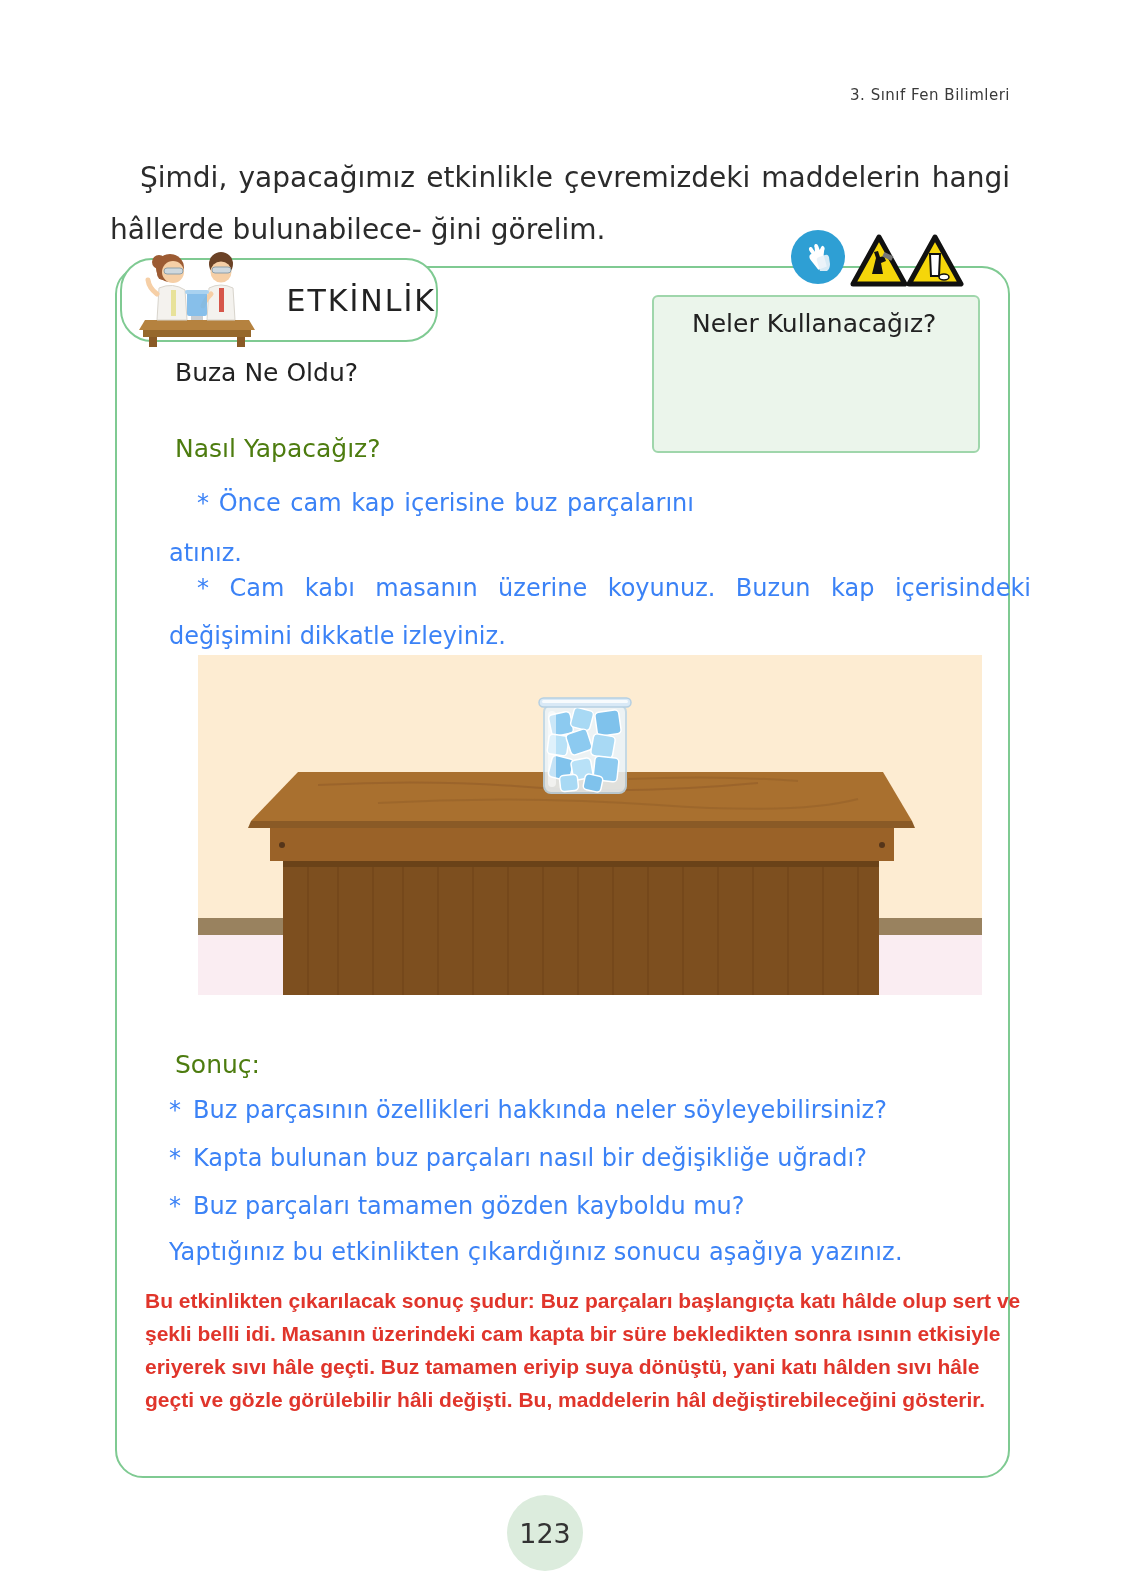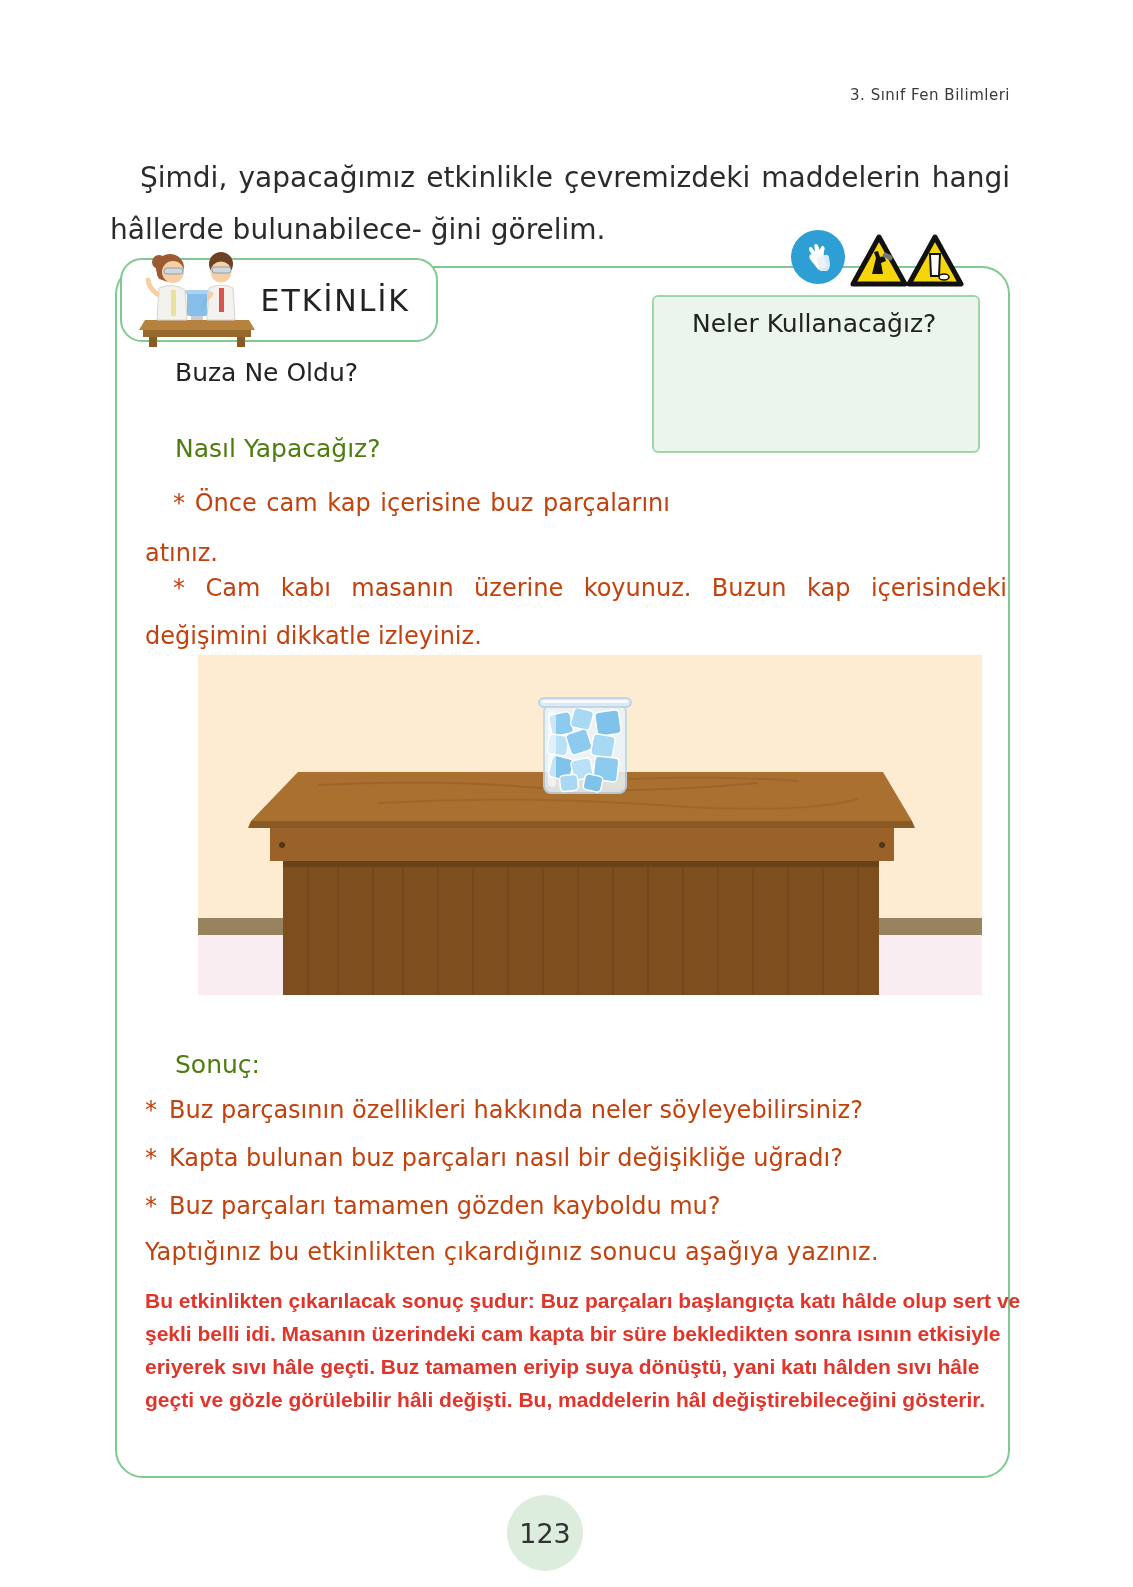--- a/index.html
+++ b/index.html
@@ -17,22 +17,22 @@
     text-align:justify;text-indent:30px;color:#2b2b2b;
   }
 
   
   .activity-box{
     left:115px;top:266px;width:891px;height:1208px;
     border:2px solid #7fca92;border-radius:28px;background:#ffffff;
   }
   .activity-tab{
     left:120px;top:258px;width:318px;height:84px;background:#ffffff;
-    border:2px solid #7fca92;border-radius:22px;z-index:3;
-    display:flex;align-items:center;justify-content:flex-end;padding-right:26px;box-sizing:border-box;
+    border:2px solid #7fca92;border-radius:32px;z-index:3;
+    display:flex;align-items:center;justify-content:flex-end;box-sizing:border-box;
   }
   .activity-tab .tab-label{
     font-size:30px;letter-spacing:2px;color:#222;
   }
   .kids-art{left:133px;top:246px;width:128px;height:102px;z-index:4;}
 
   
   .safety{z-index:4;}
   .glove-badge{left:791px;top:230px;width:54px;height:54px;border-radius:50%;
     background:#2e9fd4;display:flex;align-items:center;justify-content:center;}
@@ -45,21 +45,21 @@
     left:652px;top:295px;width:328px;height:158px;background:#ebf5eb;
     border:2px solid #9fd6ab;border-radius:6px;box-sizing:border-box;z-index:2;
     padding:12px 0 0 38px;
   }
   .materials .m-title{font-size:25px;color:#222;margin-bottom:10px;}
   .materials .m-item{font-size:24px;color:#222;line-height:45px;}
   .materials .m-item .star{margin-right:14px;}
 
   .section-title{font-size:25px;color:#222;}
   .red{color:#4d7c0f;}
-  .step,.question,.instruction{font-size:24px;color:#c2410c;}
+  .step,.question,.instruction{font-size:24px;color:#3b82f6;margin-left:24px;}
   .star{display:inline;}
 
   .step1{left:145px;top:478px;width:525px;line-height:50px;text-align:justify;text-indent:28px;}
   .step2{left:145px;top:564px;width:862px;line-height:48px;text-align:justify;text-indent:28px;}
 
   
   .scene{left:198px;top:655px;width:784px;height:340px;}
 
   .result-title{left:175px;top:1050px;}
   .q1{left:145px;top:1096px;}

